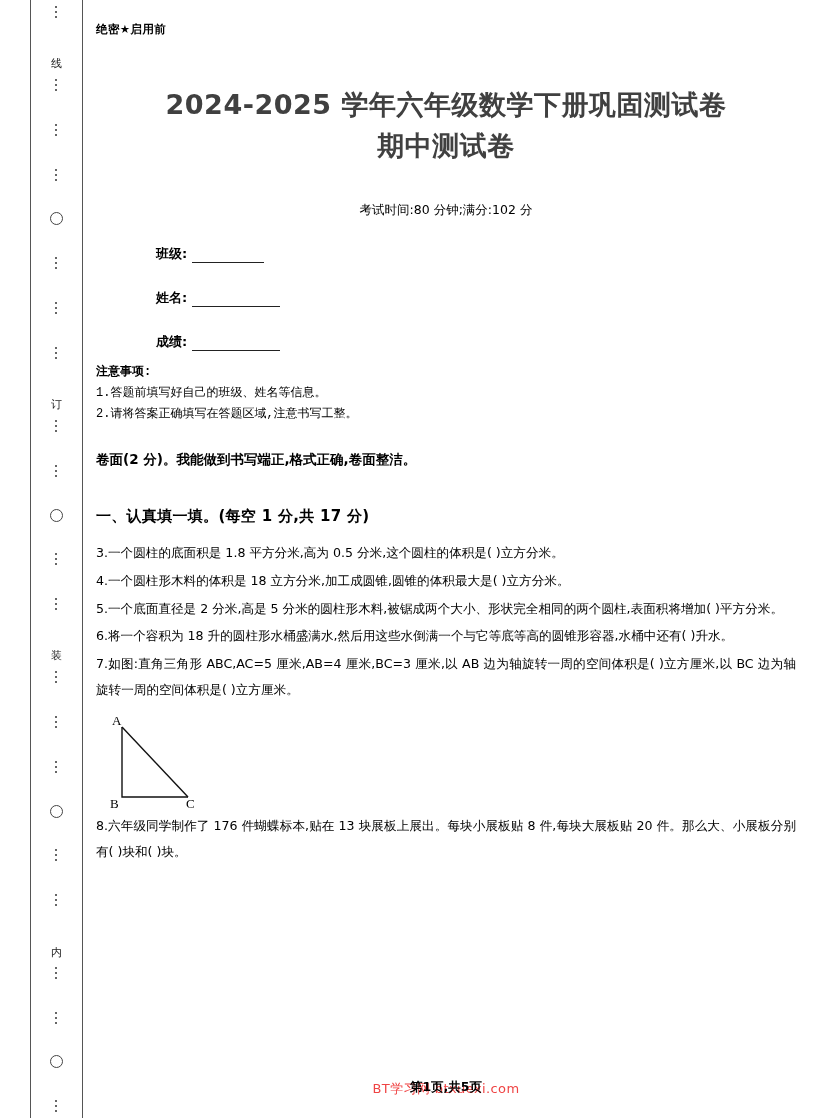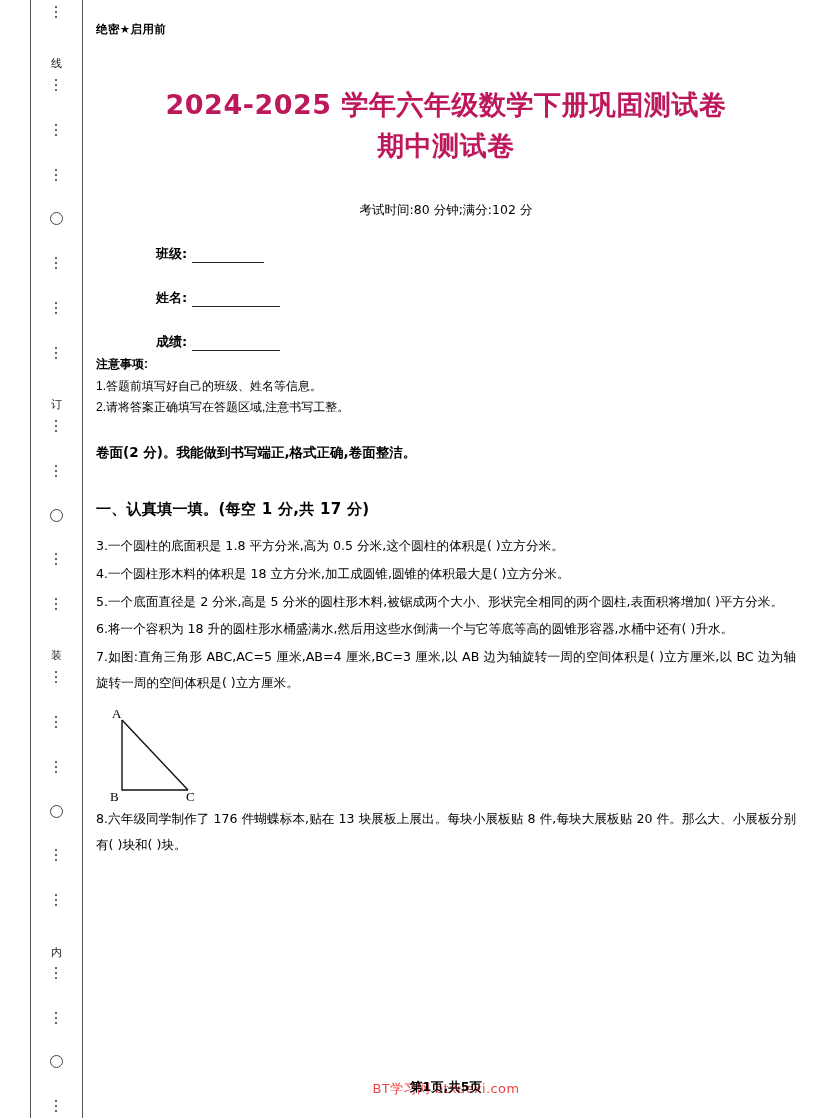--- a/index.html
+++ b/index.html
@@ -75,21 +75,21 @@
   }
 
   .title {
     text-align: center;
     font-family: "DejaVu Sans", sans-serif;
     font-weight: bold;
     font-size: 27px;
     line-height: 1.5;
     letter-spacing: .5px;
     margin-top: 48px;
-    color: #be185d;
+    color: #404040;
   }
   .title .ln2 { display: block; }
 
   .exam-meta {
     text-align: center;
     font-size: 12.5px;
     margin-top: 36px;
     font-family: "DejaVu Sans", sans-serif;
   }
 
@@ -109,22 +109,22 @@
     display: inline-block;
     border-bottom: 1px solid #222;
     height: 13px;
     margin-left: 5px;
   }
   .blank.w1 { width: 72px; }
   .blank.w2 { width: 88px; }
   .blank.w3 { width: 88px; }
 
   .notes {
-    margin-top: 5px;
-    font-family: Liberation Sans, sans-serif;
+    margin-top: 12px;
+    font-family: Liberation Mono, monospace;
   }
   .notes-title {
     font-size: 12px; font-weight: bold;
     margin-bottom: 3px;
   }
   .notes-item {
     font-size: 12px;
     line-height: 1.75;
   }
 

